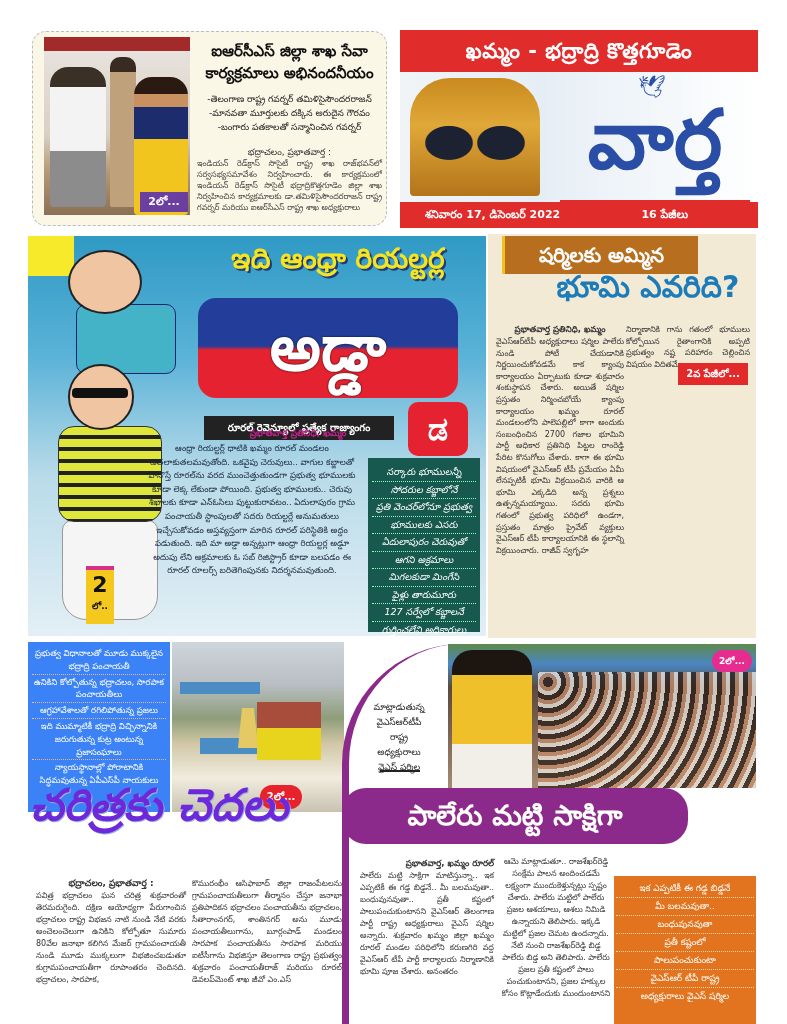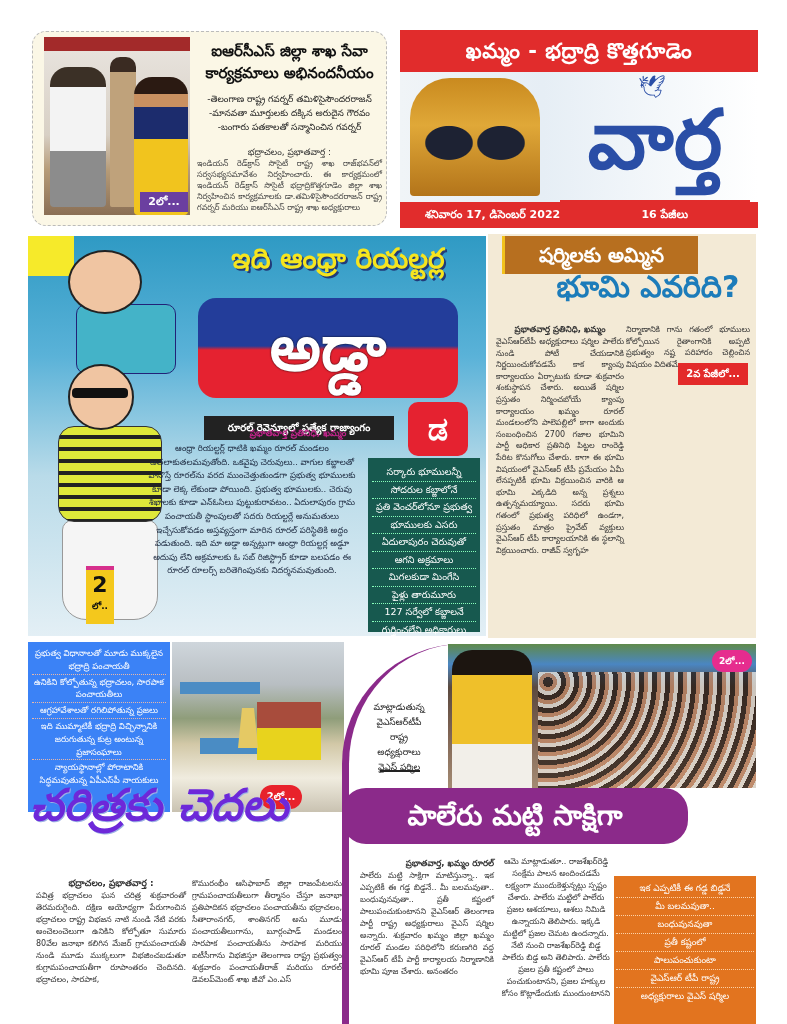--- a/index.html
+++ b/index.html
@@ -41,21 +41,21 @@
   #adda-cartoon2 .shades { position:absolute; left: 26px; top: 24px; width: 56px; height: 10px; background:#111; border-radius: 4px; }
   #adda-cartoon2 .vest { position:absolute; left: 12px; top: 62px; width: 104px; height: 96px; background: repeating-linear-gradient(180deg,#dfe83a 0 8px, #222 8px 12px); border-radius: 16px; border:1px solid #333; }
   #adda-cartoon2 .dhoti { position:absolute; left: 16px; top: 156px; width: 96px; height: 100px; background:#f5f5f5; border-radius: 10px 10px 24px 24px; border:1px solid #999; }
   #adda-kicker { left: 170px; top: 6px; width: 280px; color: #f6e51e; font-size: 28px; font-weight: bold; text-align: center; text-shadow: 2px 2px 0 #213b7a; }
   #adda-title { left: 170px; top: 62px; width: 260px; height: 100px; border-radius: 18px; background: linear-gradient(180deg,#233d9a 0 48%, #e52230 52% 100%); color: #fff; font-size: 64px; font-weight: bold; text-align: center; line-height: 100px; text-shadow: 0 0 2px #000; }
   #adda-title-tail { left: 380px; top: 166px; width: 60px; height: 54px; background: #e52230; border-radius: 10px; color:#fff; font-size: 32px; font-weight: bold; text-align:center; line-height: 54px; }
   #adda-sub { left: 176px; top: 180px; width: 190px; height: 24px; background:#222; color:#fff; font-size: 10px; font-weight: bold; line-height: 24px; text-align:center; }
   #adda-byline { left: 160px; top: 192px; width: 220px; text-align:center; font-size: 9px; color:#c2258c; font-weight: bold; }
   #adda-body { left: 118px; top: 206px; width: 212px; font-size: 8.5px; line-height: 13.6px; color:#1d2a40; text-align: center; }
   #adda-box { left: 340px; top: 222px; width: 112px; height: 174px; background:#17594f; color:#fff; font-size: 9.5px; line-height: 14.5px; text-align:center; padding: 6px 4px; }
-  #adda-box div { border-bottom: 1px dotted #8fb; padding: 1px 0; }
+  #adda-box div { border-bottom: 1px dotted #8fb; padding: 1px 0; font-style: italic; }
   #adda-box div:last-child { border-bottom: none; }
   #adda-badge { left: 86px; top: 566px; width: 28px; height: 58px; background:#f4c81c; border-top: 4px solid #d6308c; color:#111; font-weight:bold; text-align:center; font-size: 22px; line-height: 30px; }
   #adda-badge .lo { display:block; font-size: 9px; line-height: 12px; }
 
   
   #sharmila { left: 488px; top: 234px; width: 268px; height: 404px; background: #f3ead6; }
   #sh-kicker { left: 14px; top: 2px; width: 196px; height: 38px; background: #b76f1f; border-left: 3px solid #f2c21c; color:#fff; font-size: 20px; font-weight: bold; text-align:center; line-height: 38px; }
   #sh-title { left: 0; top: 33px; width: 320px; text-align:center; color: #1c7cba; font-size: 30px; font-weight: bold; line-height: 40px; }
   #sh-byline { left: 8px; top: 90px; width: 128px; font-size: 8.5px; font-weight: bold; color:#333; text-align:center; }
   #sh-body1 { left: 8px; top: 102px; width: 128px; font-size: 8px; line-height: 11.6px; color:#333; text-align: justify; }

